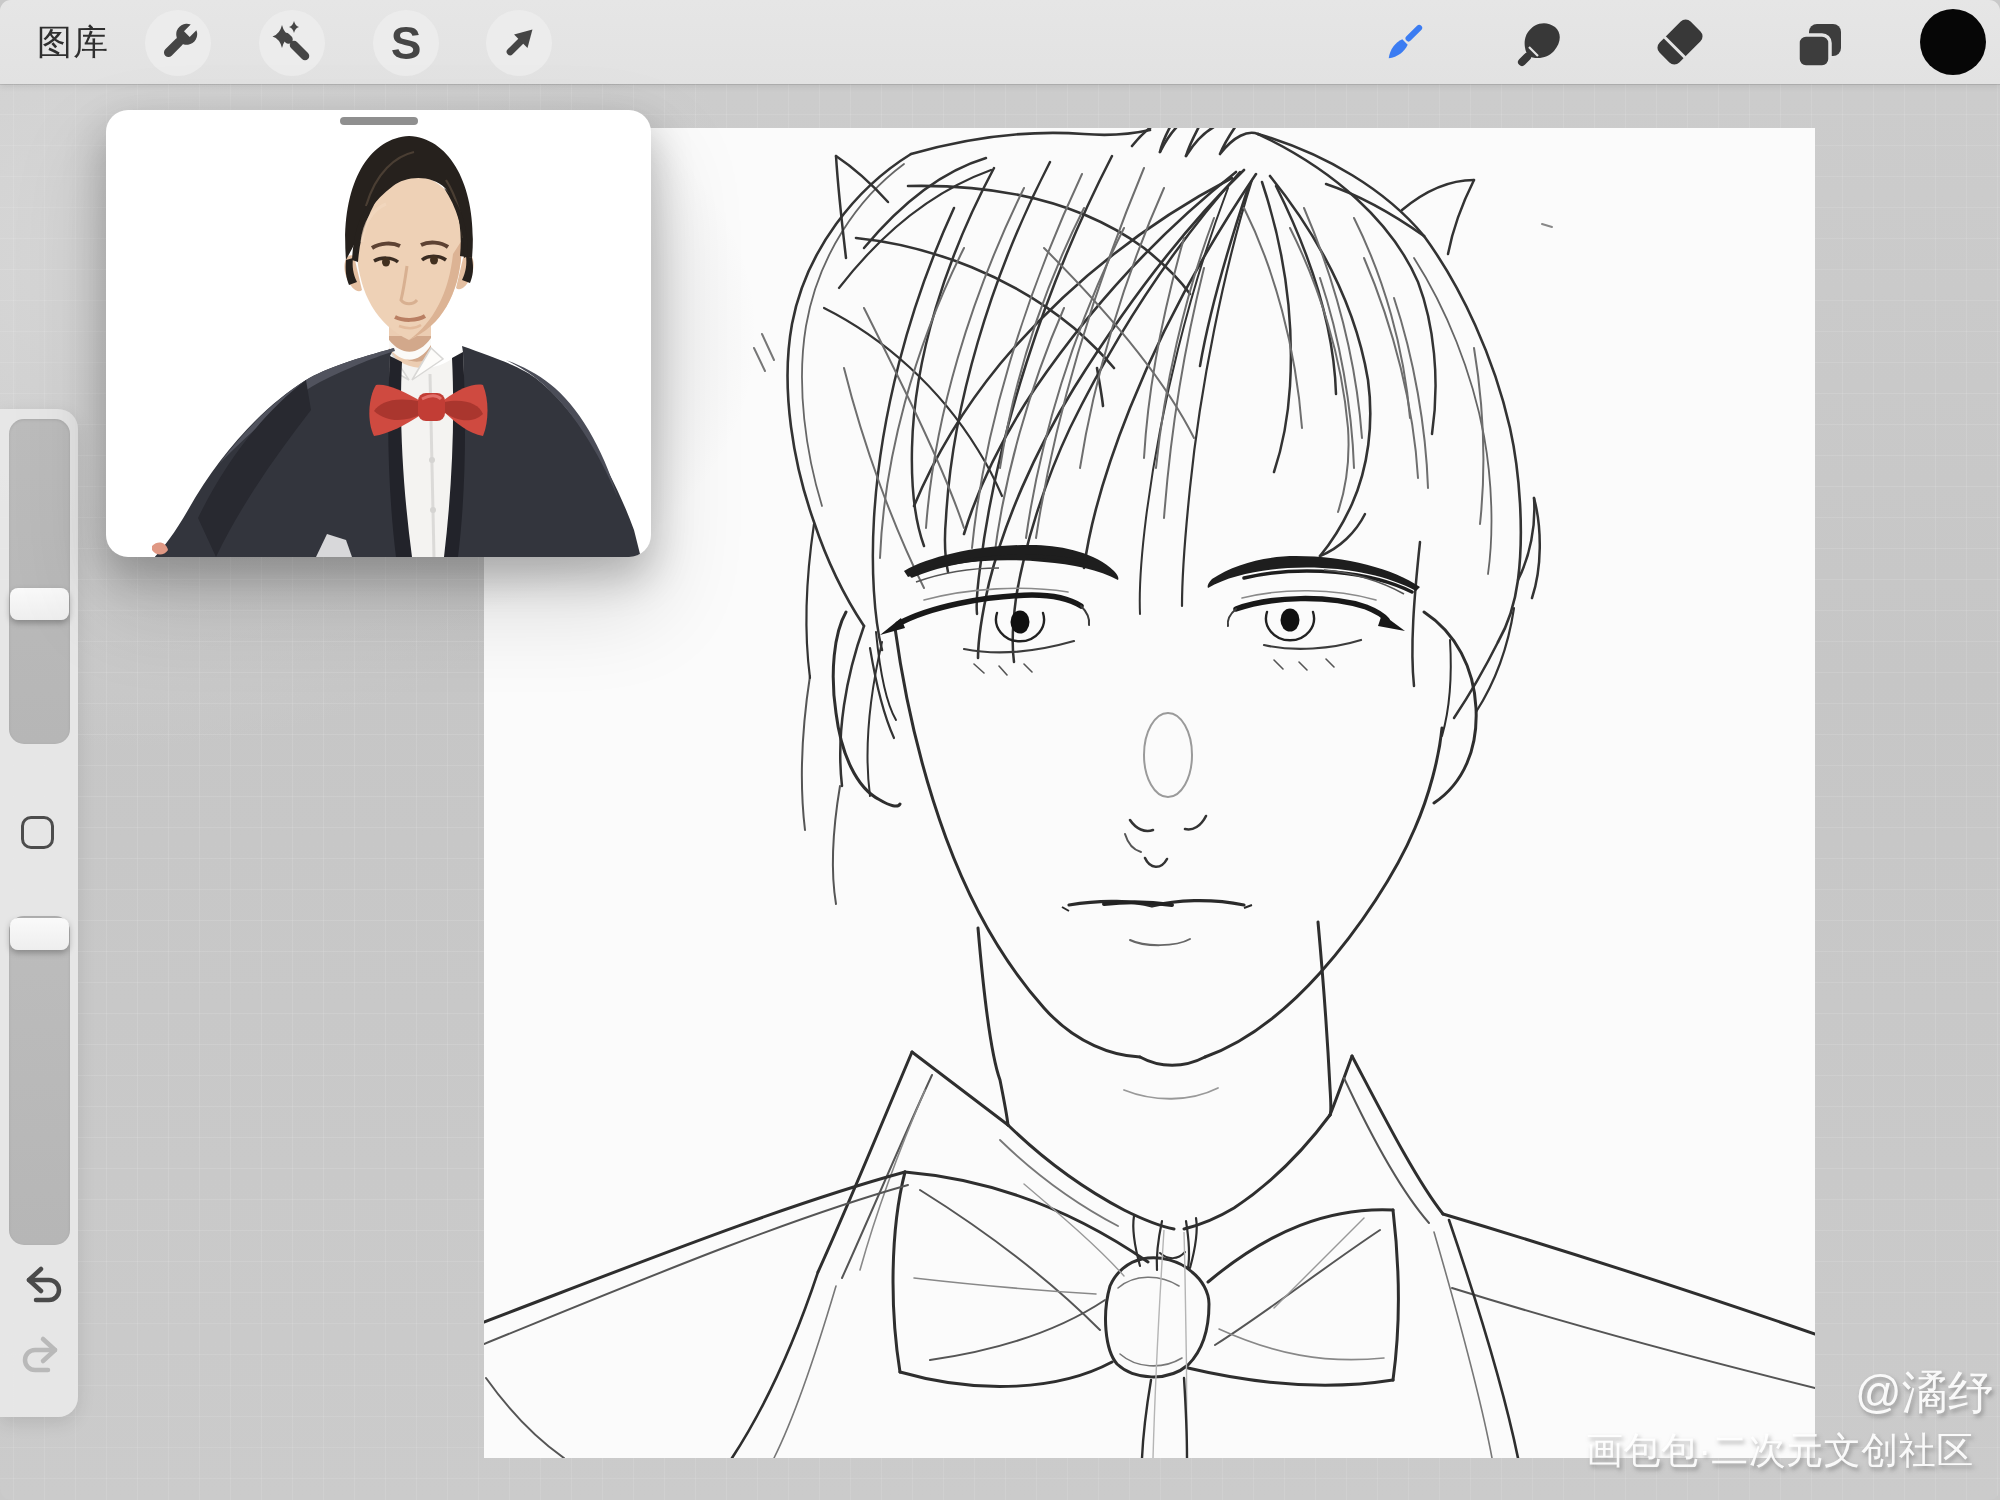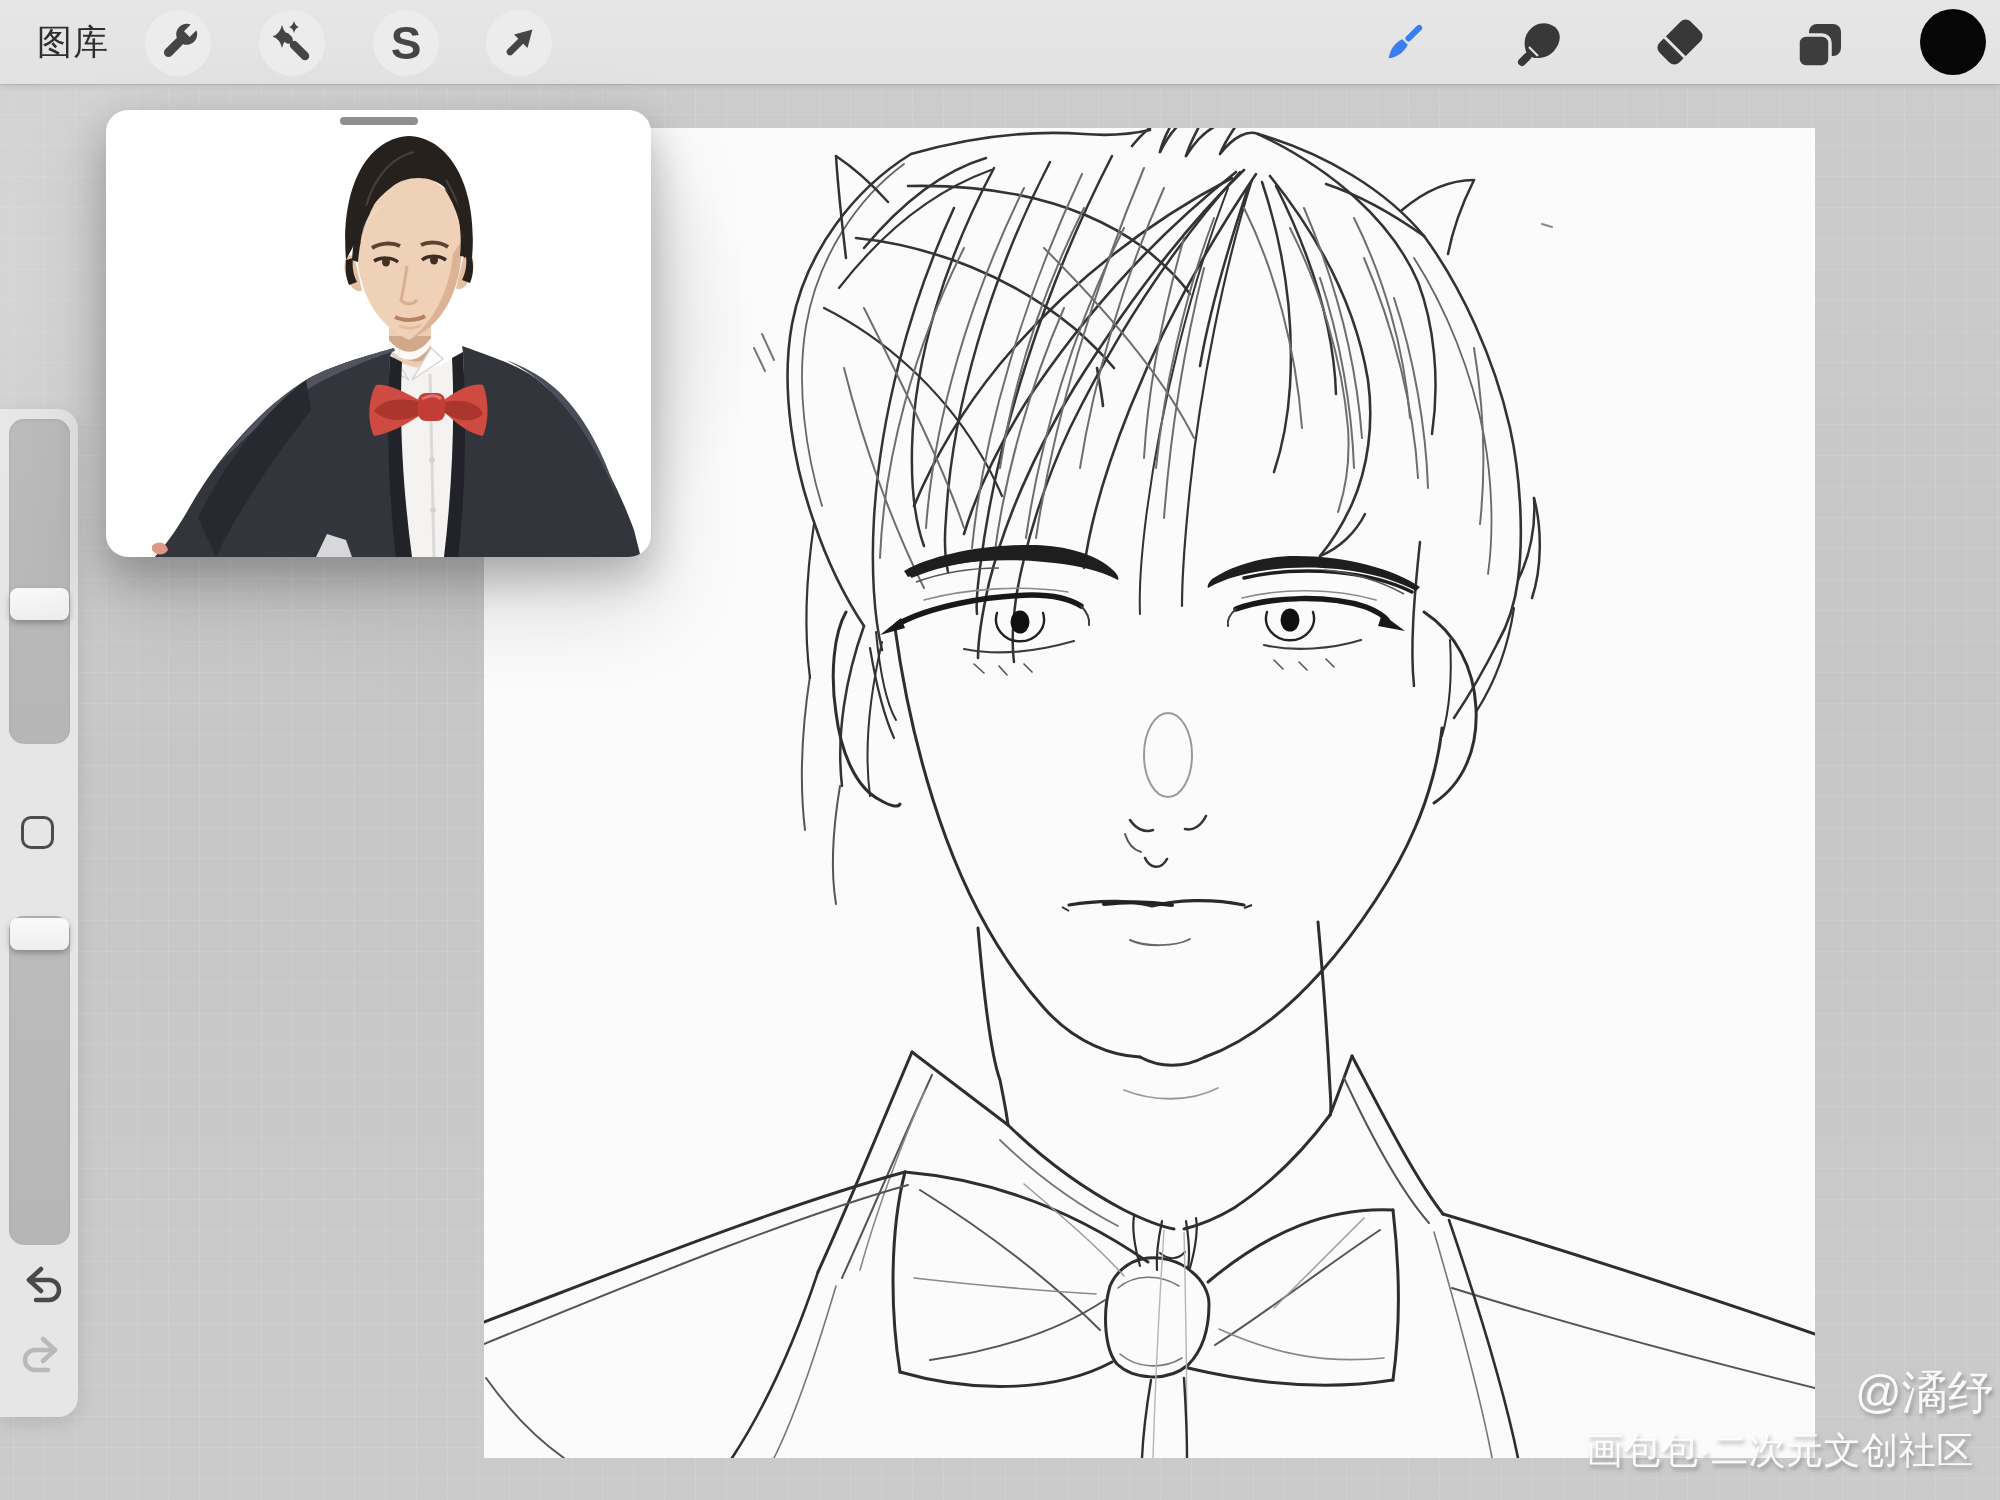--- a/index.html
+++ b/index.html
@@ -6,20 +6,21 @@
   *{box-sizing:border-box;}
   #stage{position:relative;width:2000px;height:1500px;overflow:hidden;
     font-family:"Liberation Sans",sans-serif;
     background:
       linear-gradient(90deg, rgba(255,255,255,0.10) 0 1.5px, rgba(255,255,255,0) 1.5px),
       linear-gradient(0deg,  rgba(255,255,255,0.10) 0 1.5px, rgba(255,255,255,0) 1.5px),
       radial-gradient(900px 700px at 120px 260px, #d7d7d7 0%, rgba(215,215,215,0) 70%),
       linear-gradient(180deg,#cdcdcd 0%,#c6c6c6 45%,#cbcbcb 100%);
     background-size:31px 31px,31px 31px,auto,auto;
     background-position:13px 22px,13px 22px,0 0,0 0;
+    border-radius:11px;
   }
   
   #canvas{position:absolute;left:484px;top:128px;width:1331px;height:1330px;
     background:#fbfbfb;}
   #canvasshade{position:absolute;left:0;top:0;width:100%;height:100%;
     background:radial-gradient(520px 420px at -80px 205px, rgba(90,90,95,0.22), rgba(90,90,95,0.0) 68%);}
   #sketch{position:absolute;left:0;top:0;}
   
   #topbar{position:absolute;left:0;top:0;width:2000px;height:84px;
     background:linear-gradient(180deg,#e6e6e6,#e2e2e2);

